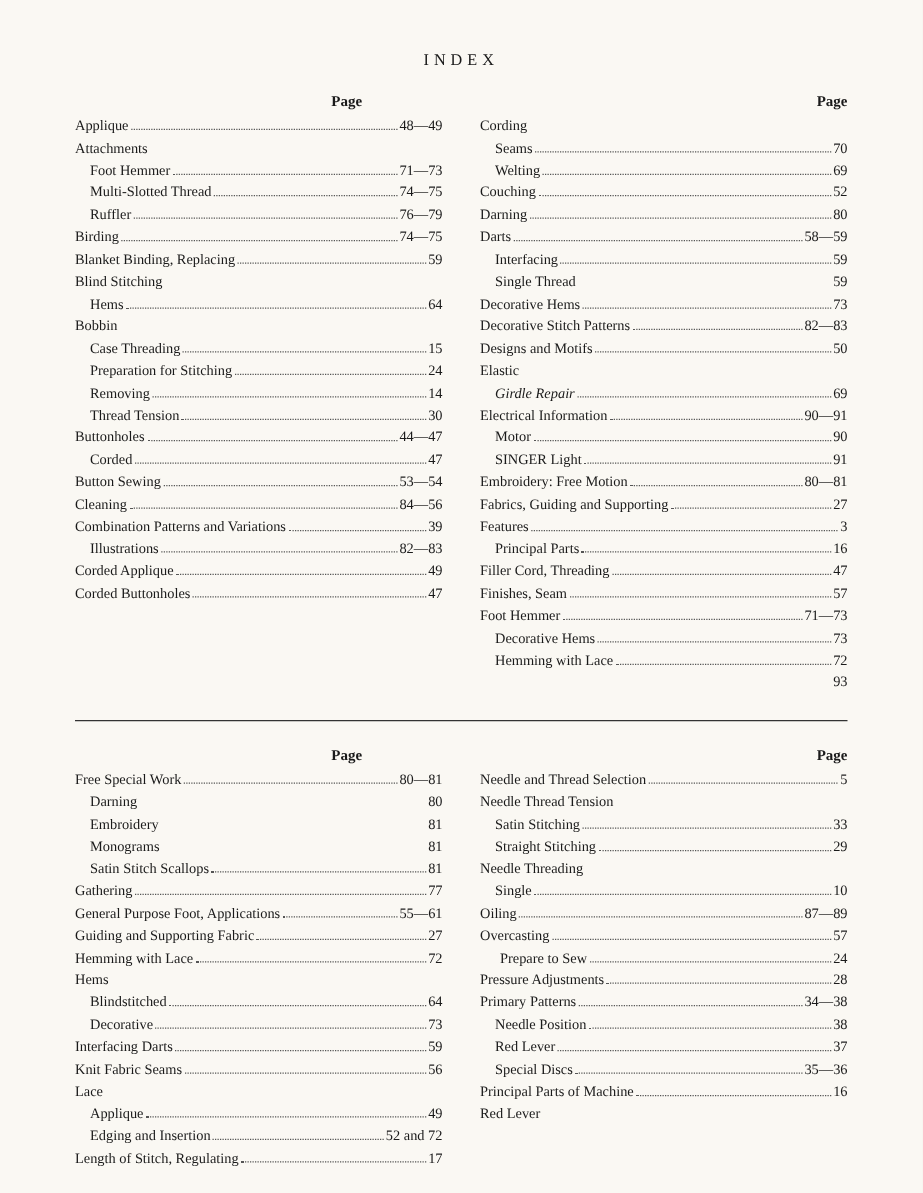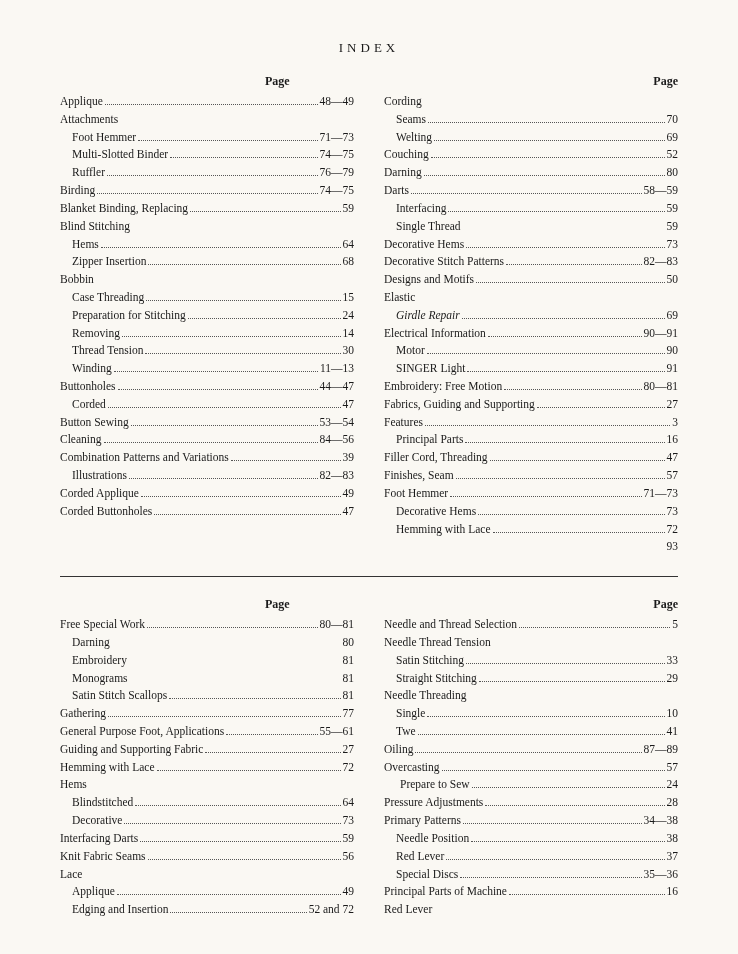--- a/index.html
+++ b/index.html
@@ -85,21 +85,21 @@
             <span class="name" style="padding-left: 0px;">Attachments</span>
             <span class="dot-fill" style="border-bottom: none;"></span>
             <span class="pnum"></span>
           </div>
           <div class="entry-row">
             <span class="name" style="padding-left: 12px;">Foot Hemmer</span>
             <span class="dot-fill" style="border-bottom: 1px dotted rgb(85, 85, 85);"></span>
             <span class="pnum">71—73</span>
           </div>
           <div class="entry-row">
-            <span class="name" style="padding-left: 12px;">Multi-Slotted Binder</span>
+            <span class="name" style="padding-left: 12px;">Multi-Slotted Thread</span>
             <span class="dot-fill" style="border-bottom: 1px dotted rgb(85, 85, 85);"></span>
             <span class="pnum">74—75</span>
           </div>
           <div class="entry-row">
             <span class="name" style="padding-left: 12px;">Ruffler</span>
             <span class="dot-fill" style="border-bottom: 1px dotted rgb(85, 85, 85);"></span>
             <span class="pnum">76—79</span>
           </div>
           <div class="entry-row">
             <span class="name" style="padding-left: 0px;">Birding</span>
@@ -114,25 +114,20 @@
           <div class="entry-row no-dots">
             <span class="name" style="padding-left: 0px;">Blind Stitching</span>
             <span class="dot-fill" style="border-bottom: none;"></span>
             <span class="pnum"></span>
           </div>
           <div class="entry-row">
             <span class="name" style="padding-left: 12px;">Hems</span>
             <span class="dot-fill" style="border-bottom: 1px dotted rgb(85, 85, 85);"></span>
             <span class="pnum">64</span>
           </div>
-          <div class="entry-row">
-            <span class="name" style="padding-left: 12px;">Zipper Insertion</span>
-            <span class="dot-fill" style="border-bottom: 1px dotted rgb(85, 85, 85);"></span>
-            <span class="pnum">68</span>
-          </div>
           <div class="entry-row no-dots">
             <span class="name" style="padding-left: 0px;">Bobbin</span>
             <span class="dot-fill" style="border-bottom: none;"></span>
             <span class="pnum"></span>
           </div>
           <div class="entry-row">
             <span class="name" style="padding-left: 12px;">Case Threading</span>
             <span class="dot-fill" style="border-bottom: 1px dotted rgb(85, 85, 85);"></span>
             <span class="pnum">15</span>
           </div>
@@ -143,25 +138,20 @@
           </div>
           <div class="entry-row">
             <span class="name" style="padding-left: 12px;">Removing</span>
             <span class="dot-fill" style="border-bottom: 1px dotted rgb(85, 85, 85);"></span>
             <span class="pnum">14</span>
           </div>
           <div class="entry-row">
             <span class="name" style="padding-left: 12px;">Thread Tension</span>
             <span class="dot-fill" style="border-bottom: 1px dotted rgb(85, 85, 85);"></span>
             <span class="pnum">30</span>
-          </div>
-          <div class="entry-row">
-            <span class="name" style="padding-left: 12px;">Winding</span>
-            <span class="dot-fill" style="border-bottom: 1px dotted rgb(85, 85, 85);"></span>
-            <span class="pnum">11—13</span>
           </div>
           <div class="entry-row">
             <span class="name" style="padding-left: 0px;">Buttonholes</span>
             <span class="dot-fill" style="border-bottom: 1px dotted rgb(85, 85, 85);"></span>
             <span class="pnum">44—47</span>
           </div>
           <div class="entry-row">
             <span class="name" style="padding-left: 12px;">Corded</span>
             <span class="dot-fill" style="border-bottom: 1px dotted rgb(85, 85, 85);"></span>
             <span class="pnum">47</span>
@@ -419,20 +409,25 @@
           <div class="entry-row">
             <span class="name" style="padding-left: 12px;">Applique</span>
             <span class="dot-fill" style="border-bottom: 1px dotted rgb(85, 85, 85);"></span>
             <span class="pnum">49</span>
           </div>
           <div class="entry-row">
             <span class="name" style="padding-left: 12px;">Edging and Insertion</span>
             <span class="dot-fill" style="border-bottom: 1px dotted rgb(85, 85, 85);"></span>
             <span class="pnum">52 and 72</span>
           </div>
+          <div class="entry-row">
+            <span class="name" style="padding-left: 0px;">Length of Stitch, Regulating</span>
+            <span class="dot-fill" style="border-bottom: 1px dotted rgb(85, 85, 85);"></span>
+            <span class="pnum">17</span>
+          </div>
         </div>
       <div class="col" id="s2-right">
           <div class="entry-row">
             <span class="name" style="padding-left: 0px;">Needle and Thread Selection</span>
             <span class="dot-fill" style="border-bottom: 1px dotted rgb(85, 85, 85);"></span>
             <span class="pnum">5</span>
           </div>
           <div class="entry-row no-dots">
             <span class="name" style="padding-left: 0px;">Needle Thread Tension</span>
             <span class="dot-fill" style="border-bottom: none;"></span>
@@ -450,25 +445,20 @@
           </div>
           <div class="entry-row no-dots">
             <span class="name" style="padding-left: 0px;">Needle Threading</span>
             <span class="dot-fill" style="border-bottom: none;"></span>
             <span class="pnum"></span>
           </div>
           <div class="entry-row">
             <span class="name" style="padding-left: 12px;">Single</span>
             <span class="dot-fill" style="border-bottom: 1px dotted rgb(85, 85, 85);"></span>
             <span class="pnum">10</span>
-          </div>
-          <div class="entry-row">
-            <span class="name" style="padding-left: 12px;">Twe</span>
-            <span class="dot-fill" style="border-bottom: 1px dotted rgb(85, 85, 85);"></span>
-            <span class="pnum">41</span>
           </div>
           <div class="entry-row">
             <span class="name" style="padding-left: 0px;">Oiling</span>
             <span class="dot-fill" style="border-bottom: 1px dotted rgb(85, 85, 85);"></span>
             <span class="pnum">87—89</span>
           </div>
           <div class="entry-row">
             <span class="name" style="padding-left: 0px;">Overcasting</span>
             <span class="dot-fill" style="border-bottom: 1px dotted rgb(85, 85, 85);"></span>
             <span class="pnum">57</span>

